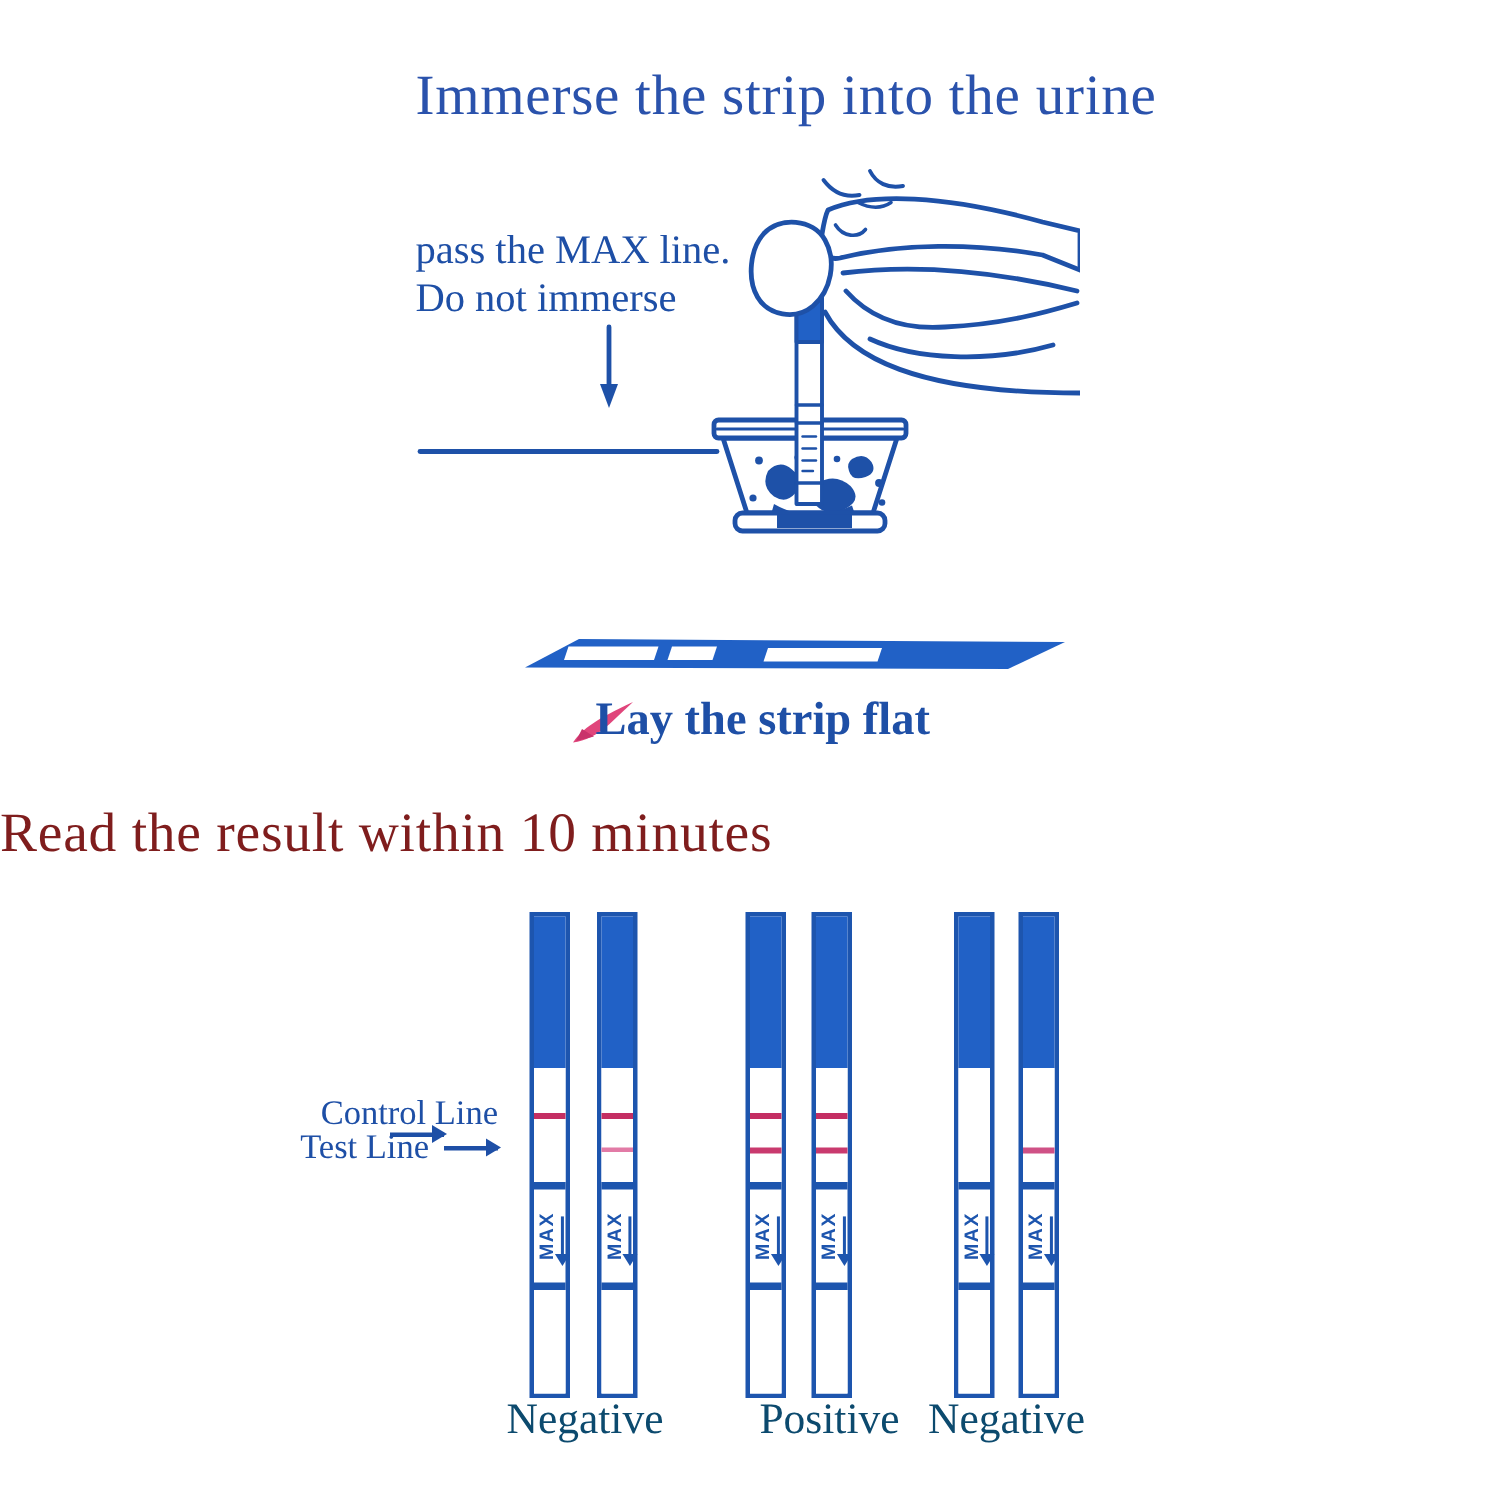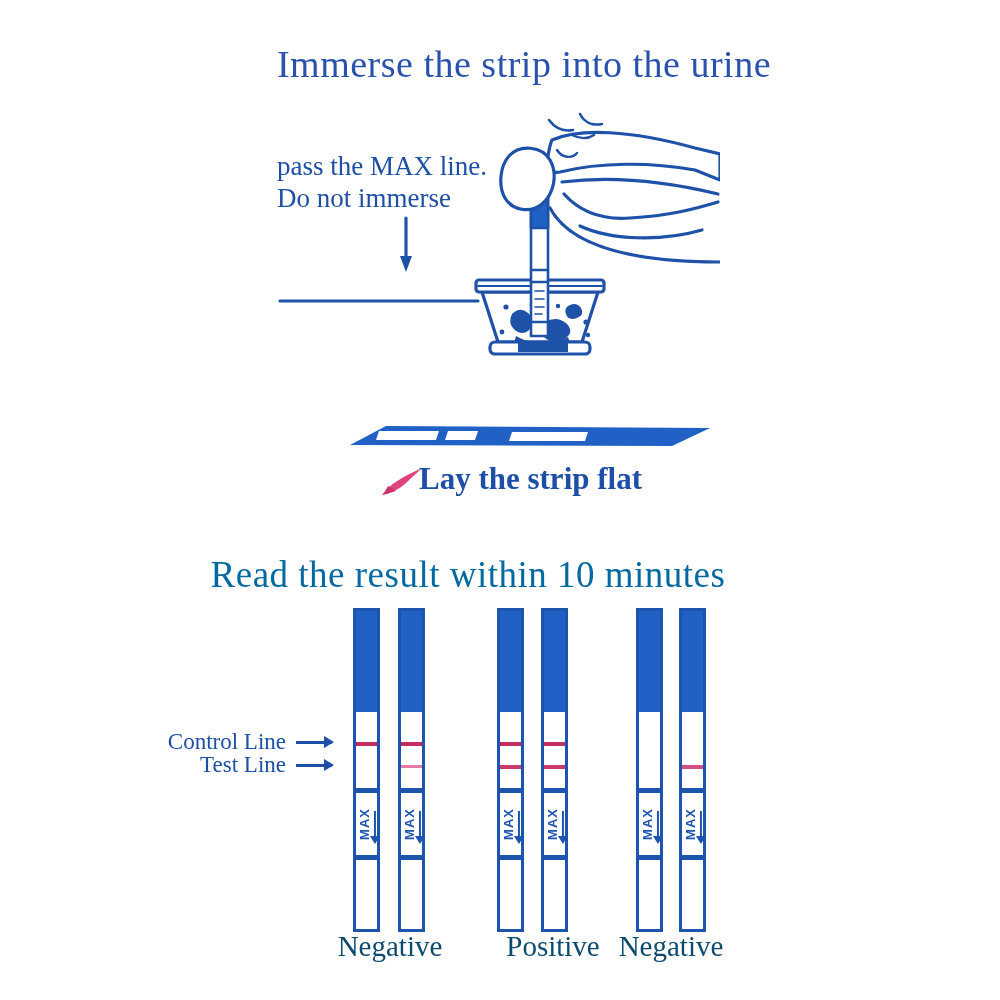--- a/index.html
+++ b/index.html
@@ -2,39 +2,39 @@
 <html><head>
 <meta charset="utf-8">
 <style>
   html,body{margin:0;padding:0;background:#fff;}
   .canvas{position:relative;width:1000px;height:1000px;background:#ffffff;overflow:hidden;
           font-family:"Liberation Serif", serif;color:#2a52ac;}
 
   
   .h-immerse{position:absolute;top:42px;left:0;width:970px;text-align:center;
              font-size:38px;letter-spacing:.5px;color:#2a52ac;padding-left:39px;}
-  .h-read{position:absolute;top:553px;left:0;width:936px;text-align:center;
-          font-size:37px;letter-spacing:.5px;color:#0369a1;}
+  .h-read{position:absolute;top:534px;left:0;width:936px;
+          font-size:37px;letter-spacing:.5px;color:#7f1d1d;}
 
   
   .note{position:absolute;top:150px;left:277px;font-size:27px;line-height:1.2;color:#1e4fa6;}
 
   
-  .lay-caption{position:absolute;top:461px;left:358px;width:345px;text-align:center;
+  .lay-caption{position:absolute;top:461px;left:336px;width:345px;text-align:center;
                font-size:31px;font-weight:bold;color:#1e4fa6;}
 
   
   .scene1{position:absolute;left:250px;top:110px;width:470px;height:270px;}
   .flatstrip{position:absolute;left:338px;top:414px;width:380px;height:42px;}
   .cursor{position:absolute;left:380px;top:464px;width:46px;height:34px;}
 
   
   .callout{position:absolute;right:668px;display:flex;align-items:center;
            font-size:23px;color:#1e4fa6;white-space:nowrap;}
-  .callout.control{top:729px;}
+  .callout.control{top:729px;flex-direction:column;}
   .callout.test{top:752px;}
   .harrow{display:inline-block;width:36px;height:3px;background:#1e4fa6;position:relative;margin-left:10px;}
   .harrow::after{content:'';position:absolute;right:-2px;top:-5px;width:0;height:0;
                  border-left:10px solid #1e4fa6;border-top:6px solid transparent;border-bottom:6px solid transparent;}
 
   
   .strip{position:absolute;top:608px;width:21px;height:318px;border:3px solid #1d55ae;background:#fff;}
   .strip.s1{left:353px}.strip.s2{left:398px}.strip.s3{left:497px}
   .strip.s4{left:541px}.strip.s5{left:636px}.strip.s6{left:679px}
   .seg-top{height:101px;background:#2161c6;}

